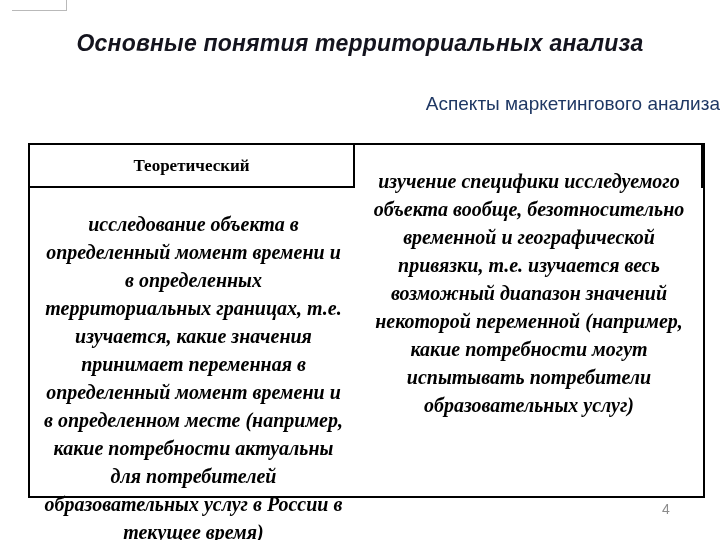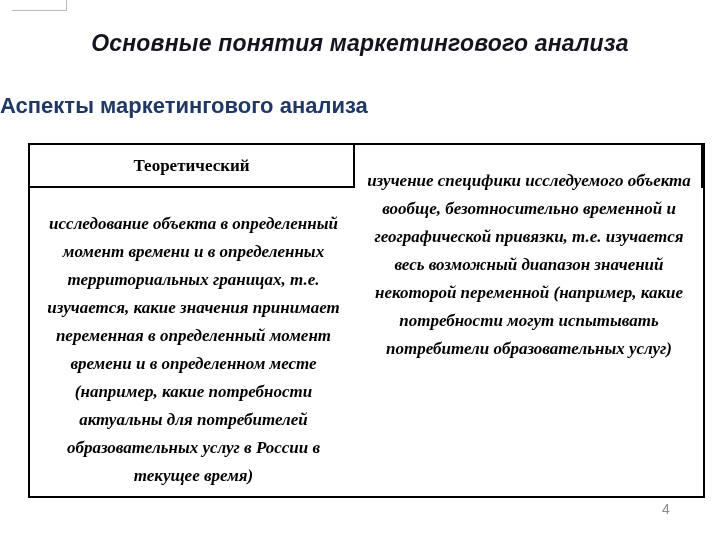--- a/index.html
+++ b/index.html
@@ -22,63 +22,63 @@
   .title {
     position: absolute; top: 30px; left: 0; width: 100%;
     text-align: center;
     font-family: "Liberation Sans", sans-serif;
     font-weight: bold; font-style: italic;
     font-size: 23px; letter-spacing: 0.2px;
     color: #14141e;
   }
   .subtitle {
     position: absolute; top: 93px; left: 0; width: 100%;
-    text-align: left;
+    text-align: right;
     font-family: "Liberation Sans", sans-serif;
-    font-weight: bold;
-    font-size: 22px;
+    font-weight: normal;
+    font-size: 19px;
     color: #1f3864;
   }
   .aspects-table {
     position: absolute; left: 28px; top: 143px;
     width: 673px; height: 351px;
     border: 2px solid #000000;
     display: grid;
     grid-template-columns: 325px 1fr;
     grid-template-rows: 43px 1fr;
   }
   .th {
     border-bottom: 2px solid #000000;
     display: flex; align-items: center; justify-content: center;
     font-weight: bold; font-size: 17px; color: #000000;
   }
   .col-left { border-right: 2px solid #000000; }
   .td {
     font-weight: bold; font-style: italic;
-    font-size: 17px; line-height: 28px;
+    font-size: 20px; line-height: 28px;
     text-align: center; color: #000000;
     padding: 22px 8px 0 10px;
   }
   .page-number {
     position: absolute; left: 662px; top: 501px;
     font-family: "Liberation Sans", sans-serif;
     font-size: 14px; color: #8c8c8c;
   }
 </style>
 </head>
 <body>
 
 <div class="slide">
 
   <div>
     <div class="corner-h"></div>
     <div class="corner-v"></div>
   </div>
 
-  <div class="title">Основные понятия маркетингового анализа</div>
+  <div class="title">Основные понятия территориальных анализа</div>
 
   <div class="subtitle">Аспекты маркетингового анализа</div>
 
   <div class="aspects-table">
     <div class="th col-left">Теоретический</div>
     <div class="td col-left">изучение специфики исследуемого объекта вообще, безотносительно временной и географической привязки, т.е. изучается весь возможный диапазон значений некоторой переменной (например, какие потребности могут испытывать потребители образовательных услуг)</div>
     <div class="td">исследование объекта в определенный момент времени и в определенных территориальных границах, т.е. изучается, какие значения принимает переменная в определенный момент времени и в определенном месте (например, какие потребности актуальны для потребителей образовательных услуг в России в текущее время)</div>
   </div>
 
   <div class="page-number">4</div>

